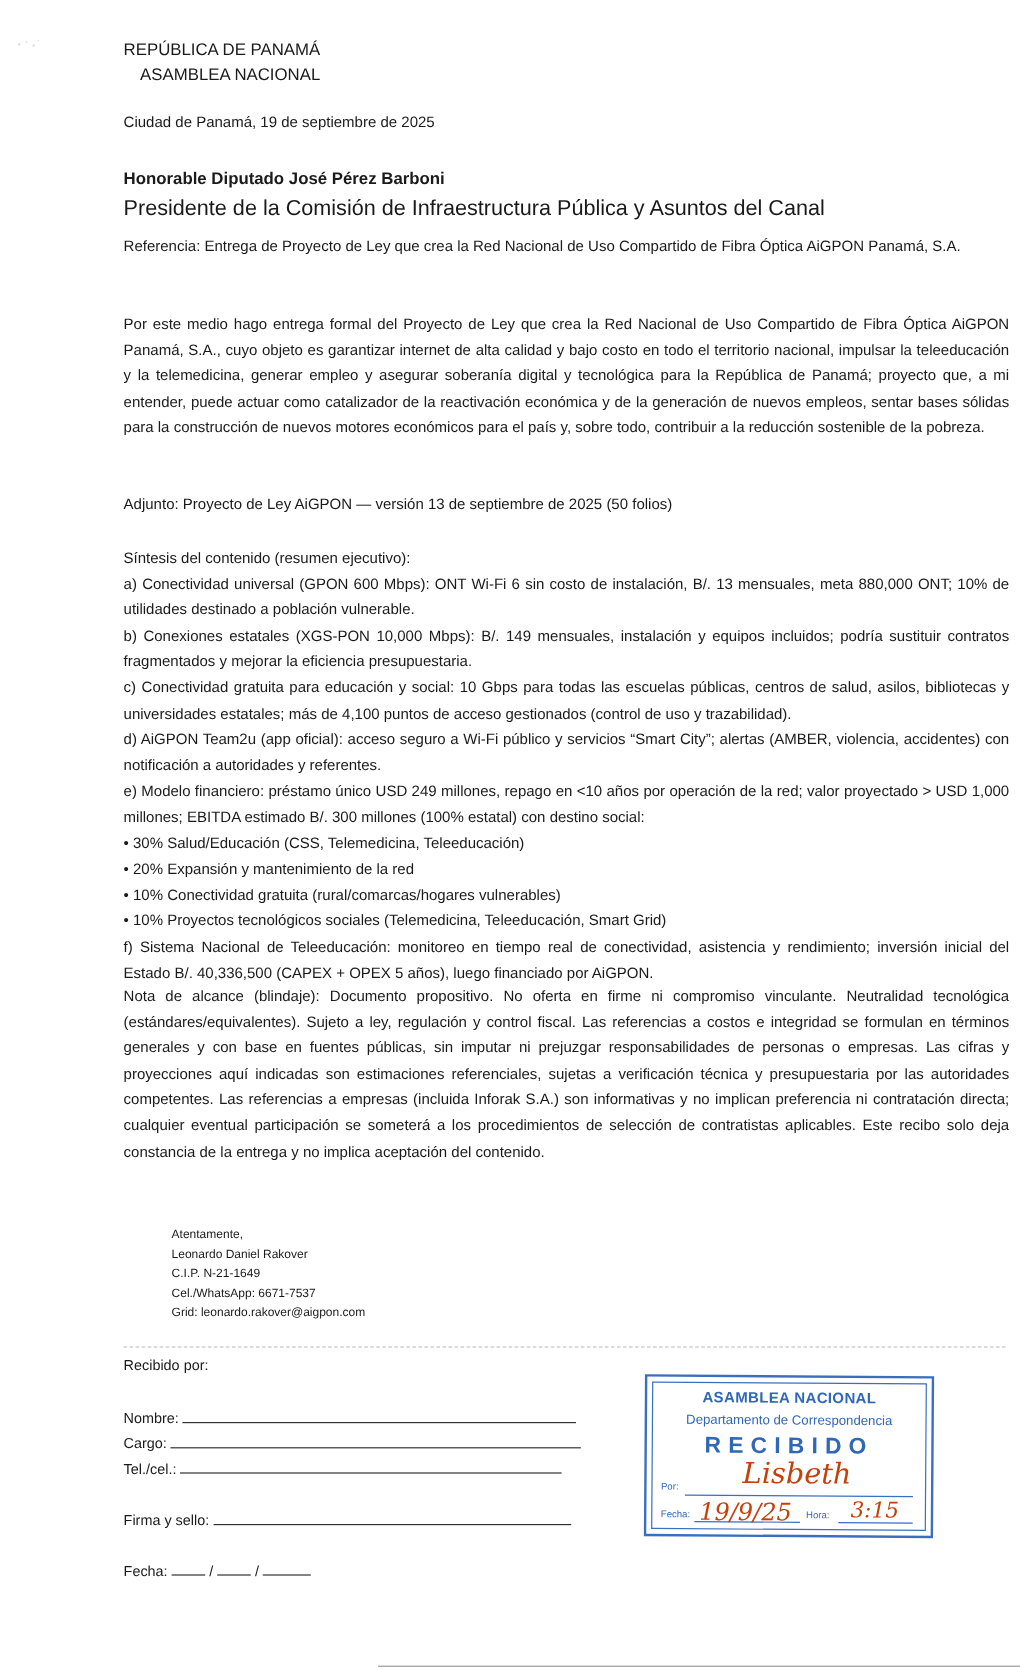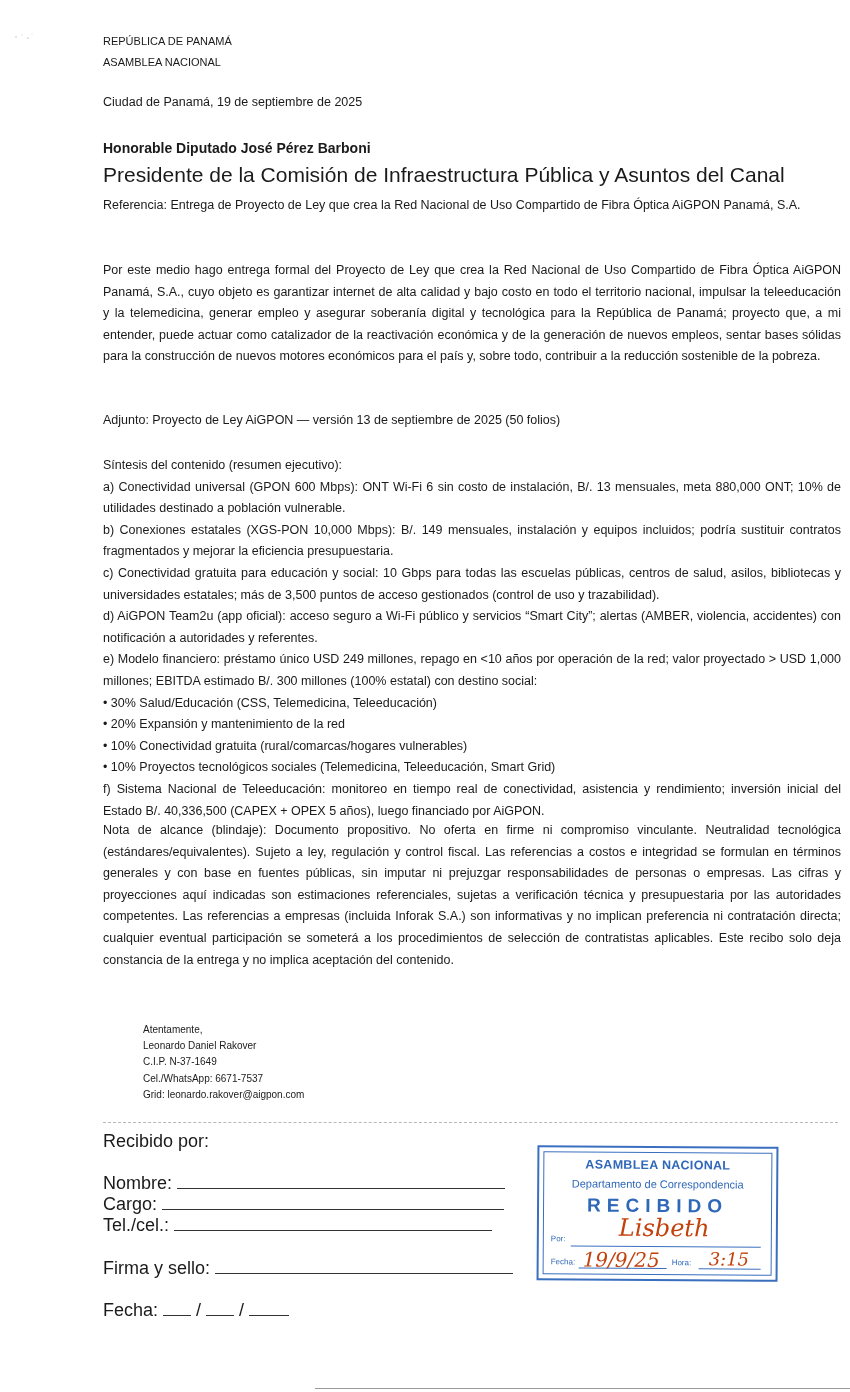--- a/index.html
+++ b/index.html
@@ -1,27 +1,27 @@
 <!DOCTYPE html>
 <html><head>
 <meta charset="utf-8">
 <style>
   html, body { margin: 0; padding: 0; background: #ffffff; }
   body { width: 850px; height: 1392px; position: relative; overflow: hidden; color: #1a1a1a; font-family: "Liberation Sans", sans-serif; }
   .page { position: absolute; left: 0; top: 0; width: 850px; height: 1392px; background: #fff; }
   .abs { position: absolute; }
-  .hdr { left: 103px; font-size: 11px; line-height: 21px; }
+  .hdr { left: 103px; font-size: 14px; line-height: 21px; text-align: right; }
   .date { left: 103px; top: 95px; font-size: 12.5px; }
   .addressee-name { left: 103px; top: 140px; font-size: 14px; font-weight: bold; }
-  .addressee-title { left: 103px; top: 163px; font-size: 21px; text-align: center; }
+  .addressee-title { left: 103px; top: 163px; font-size: 18px; text-align: center; }
   .body-text { left: 103px; width: 738px; font-size: 12.5px; line-height: 21.6px; text-align: justify; }
   .list-line { margin: 0; }
   .sig { left: 103px; top: 1022px; font-size: 10px; line-height: 16.2px; margin-left: 40px; }
   .divider { left: 103px; top: 1122px; width: 735px; border-top: 1px dashed #b8b8b8; height: 0; }
-  .form { left: 103px; font-size: 18px; }
+  .form { left: 103px; font-size: 12px; }
   .blank { display: inline-block; border-bottom: 1px solid #333; height: 12px; vertical-align: baseline; }
   .stamp { left: 537px; top: 1146px; width: 237px; height: 131px; border: 2px solid #3a6fc0; transform: rotate(0.4deg); color: #2f68b8; }
   .stamp-inner { position: absolute; left: 4px; top: 4px; right: 4px; bottom: 4px; border: 1px solid #3a6fc0; }
   .stamp-title { position: absolute; left: 0; right: 0; top: 10px; text-align: center; font-size: 12.5px; font-weight: bold; letter-spacing: 0.3px; }
   .stamp-dept { position: absolute; left: 0; right: 0; top: 30px; text-align: center; font-size: 11px; }
   .stamp-recibido { position: absolute; left: 0; right: 0; top: 47px; text-align: center; font-size: 19px; font-weight: bold; letter-spacing: 6px; }
   .stamp-row { position: absolute; left: 12px; font-size: 8px; }
   .stamp-line { position: absolute; border-bottom: 1px solid #3a6fc0; }
   .hand { position: absolute; font-family: "DejaVu Serif", serif; font-style: italic; color: #c2410c; }
   .bottom-rule { left: 315px; top: 1388px; width: 535px; border-top: 1px solid #999; }
@@ -52,36 +52,36 @@
   <div class="abs body-text" style="top:195px;">Referencia: Entrega de Proyecto de Ley que crea la Red Nacional de Uso Compartido de Fibra Óptica AiGPON Panamá, S.A.</div>
 
   <div class="abs body-text" style="top:260px;">Por este medio hago entrega formal del Proyecto de Ley que crea la Red Nacional de Uso Compartido de Fibra Óptica AiGPON Panamá, S.A., cuyo objeto es garantizar internet de alta calidad y bajo costo en todo el territorio nacional, impulsar la teleeducación y la telemedicina, generar empleo y asegurar soberanía digital y tecnológica para la República de Panamá; proyecto que, a mi entender, puede actuar como catalizador de la reactivación económica y de la generación de nuevos empleos, sentar bases sólidas para la construcción de nuevos motores económicos para el país y, sobre todo, contribuir a la reducción sostenible de la pobreza.</div>
 
   <div class="abs body-text" style="top:410px;">Adjunto: Proyecto de Ley AiGPON — versión 13 de septiembre de 2025 (50 folios)</div>
 
   <div class="abs body-text" style="top:455px;">
     <p class="list-line">Síntesis del contenido (resumen ejecutivo):</p>
     <p class="list-line">a) Conectividad universal (GPON 600 Mbps): ONT Wi-Fi 6 sin costo de instalación, B/. 13 mensuales, meta 880,000 ONT; 10% de utilidades destinado a población vulnerable.</p>
     <p class="list-line">b) Conexiones estatales (XGS-PON 10,000 Mbps): B/. 149 mensuales, instalación y equipos incluidos; podría sustituir contratos fragmentados y mejorar la eficiencia presupuestaria.</p>
-    <p class="list-line">c) Conectividad gratuita para educación y social: 10 Gbps para todas las escuelas públicas, centros de salud, asilos, bibliotecas y universidades estatales; más de 3,500 puntos de acceso gestionados (control de uso y trazabilidad).</p>
+    <p class="list-line">c) Conectividad gratuita para educación y social: 10 Gbps para todas las escuelas públicas, centros de salud, asilos, bibliotecas y universidades estatales; más de 4,100 puntos de acceso gestionados (control de uso y trazabilidad).</p>
     <p class="list-line">d) AiGPON Team2u (app oficial): acceso seguro a Wi-Fi público y servicios “Smart City”; alertas (AMBER, violencia, accidentes) con notificación a autoridades y referentes.</p>
     <p class="list-line">e) Modelo financiero: préstamo único USD 249 millones, repago en &lt;10 años por operación de la red; valor proyectado &gt; USD 1,000 millones; EBITDA estimado B/. 300 millones (100% estatal) con destino social:</p>
     <p class="list-line">• 30% Salud/Educación (CSS, Telemedicina, Teleeducación)</p>
     <p class="list-line">• 20% Expansión y mantenimiento de la red</p>
     <p class="list-line">• 10% Conectividad gratuita (rural/comarcas/hogares vulnerables)</p>
     <p class="list-line">• 10% Proyectos tecnológicos sociales (Telemedicina, Teleeducación, Smart Grid)</p>
     <p class="list-line">f) Sistema Nacional de Teleeducación: monitoreo en tiempo real de conectividad, asistencia y rendimiento; inversión inicial del Estado B/. 40,336,500 (CAPEX + OPEX 5 años), luego financiado por AiGPON.</p>
   </div>
 
   <div class="abs body-text" style="top:820px;">Nota de alcance (blindaje): Documento propositivo. No oferta en firme ni compromiso vinculante. Neutralidad tecnológica (estándares/equivalentes). Sujeto a ley, regulación y control fiscal. Las referencias a costos e integridad se formulan en términos generales y con base en fuentes públicas, sin imputar ni prejuzgar responsabilidades de personas o empresas. Las cifras y proyecciones aquí indicadas son estimaciones referenciales, sujetas a verificación técnica y presupuestaria por las autoridades competentes. Las referencias a empresas (incluida Inforak S.A.) son informativas y no implican preferencia ni contratación directa; cualquier eventual participación se someterá a los procedimientos de selección de contratistas aplicables. Este recibo solo deja constancia de la entrega y no implica aceptación del contenido.</div>
 
   <div class="abs sig">
     <div>Atentamente,</div>
     <div>Leonardo Daniel Rakover</div>
-    <div>C.I.P. N-37-1649</div>
+    <div>C.I.P. N-21-1649</div>
     <div>Cel./WhatsApp: 6671-7537</div>
     <div>Grid: leonardo.rakover@aigpon.com</div>
   </div>
 
   <div class="abs divider"></div>
 
   <div class="abs form" style="top:1131px;">Recibido por:</div>
 
   <div class="abs form" style="top:1173px;">
     <span>Nombre:</span>

